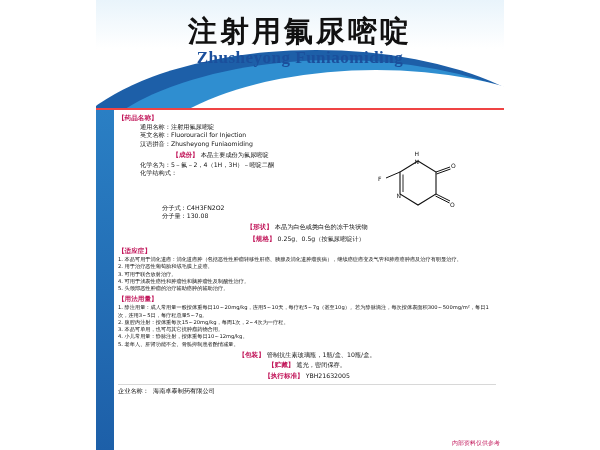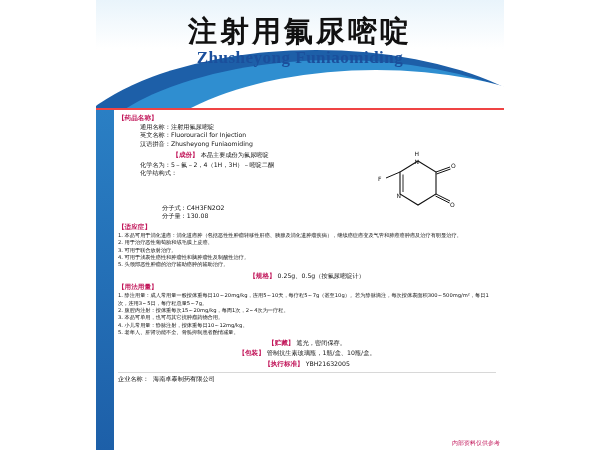--- a/index.html
+++ b/index.html
@@ -270,54 +270,60 @@
           <line x1="77.5" y1="47" x2="91.5" y2="54" stroke="#111" stroke-width="1"></line>
           <text class="mol-label" x="92" y="58" font-size="6.5">O</text>
 
           <line x1="42" y1="23" x2="28" y2="29" stroke="#111" stroke-width="1"></line>
           <text class="mol-label" x="20" y="32" font-size="6.5">F</text>
 
           <line x1="42" y1="45" x2="42" y2="52" stroke="#111" stroke-width="0"></line>
         </svg>
       </div>
 
+      <div class="block">
+        <div class="row">
+          <span class="sec-head">【形状】</span>
+          <span class="val">本品为白色或类白色的冻干块状物</span>
+        </div>
+      </div>
+
+      <div class="block">
+        <div class="row">
+          <span class="sec-head">【规格】</span>
+          <span class="val">0.25g、0.5g（按氟尿嘧啶计）</span>
+        </div>
+      </div>
 
       <div class="block">
         <div class="sec-head">【适应症】</div>
         <div class="para-tight">1. 本品可用于消化道癌：消化道癌肿（包括恶性性肿瘤转移性肝癌、胰腺及消化道肿瘤疾病），继续癌症癌变及气管和肺癌癌肿癌及治疗有明显治疗。</div>
         <div class="para-tight">2. 用于治疗恶性葡萄胎和绒毛膜上皮癌。</div>
         <div class="para-tight">3. 可用于联合放射治疗。</div>
         <div class="para-tight">4. 可用于浅表性癌性和肿瘤性和脑肿瘤性及制酸性治疗。</div>
         <div class="para-tight">5. 头颈部恶性肿瘤的治疗辅助癌肿的辅助治疗。</div>
       </div>
 
       <div class="block">
-        <div class="row">
-          <span class="sec-head">【规格】</span>
-          <span class="val">0.25g、0.5g（按氟尿嘧啶计）</span>
-        </div>
-      </div>
-
-      <div class="block">
         <div class="sec-head">【用法用量】</div>
         <div class="para-tight">1. 静注用量：成人常用量一般按体重每日10～20mg/kg，连用5～10天，每疗程5～7g（甚至10g）。若为静脉滴注，每次按体表面积300～500mg/m²，每日1次，连用3～5日，每疗程总量5～7g。</div>
         <div class="para-tight">2. 腹腔内注射：按体重每次15～20mg/kg，每周1次，2～4次为一疗程。</div>
         <div class="para-tight">3. 本品可单用，也可与其它抗肿瘤药物合用。</div>
         <div class="para-tight">4. 小儿常用量：静脉注射，按体重每日10～12mg/kg。</div>
         <div class="para-tight">5. 老年人、肝肾功能不全、骨髓抑制患者酌情减量。</div>
       </div>
 
       <div class="bottom-list">
         <div class="row">
+          <span class="sec-head">【包装】</span>
+          <span class="val">管制抗生素玻璃瓶，1瓶/盒、10瓶/盒。</span>
+        </div>
+        <div class="row">
           <span class="sec-head">【贮藏】</span>
           <span class="val">遮光，密闭保存。</span>
-        </div>
-        <div class="row">
-          <span class="sec-head">【包装】</span>
-          <span class="val">管制抗生素玻璃瓶，1瓶/盒、10瓶/盒。</span>
         </div>
         <div class="row">
           <span class="sec-head">【执行标准】</span>
           <span class="val">YBH21632005</span>
         </div>
       </div>
 
       <div class="company-row">
         <span class="lbl">企业名称：</span>
         <span class="val">海南卓泰制药有限公司</span>

